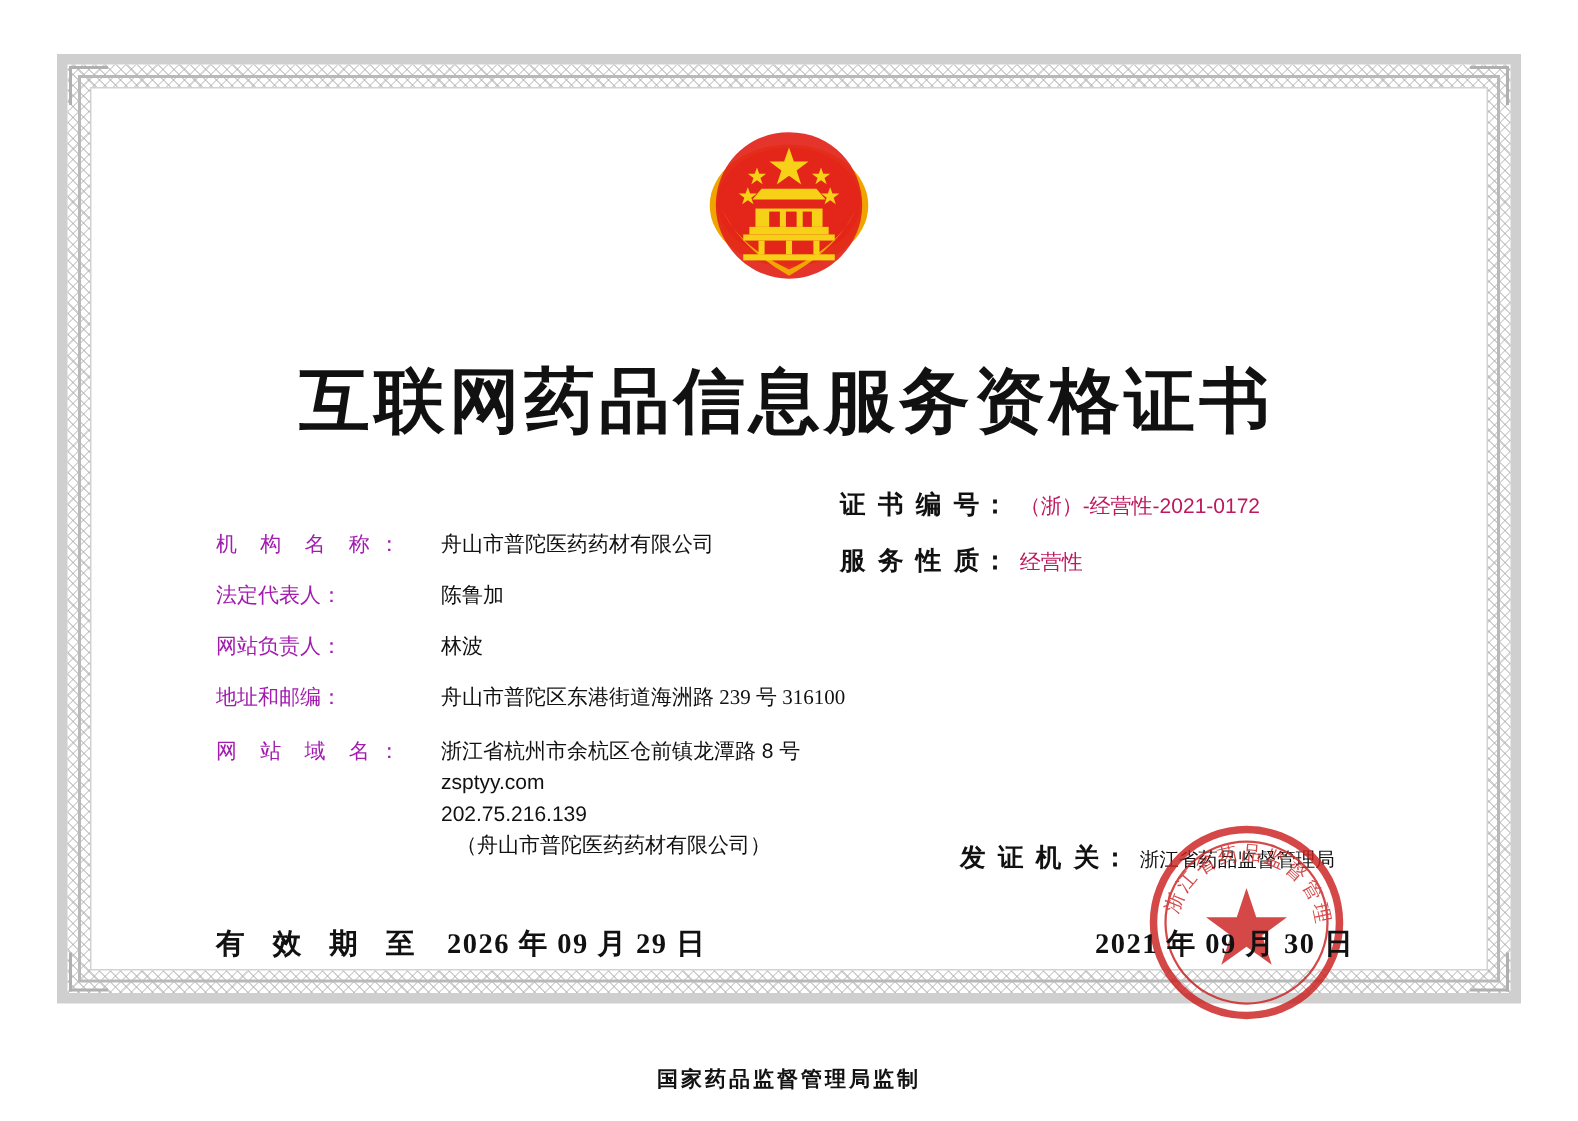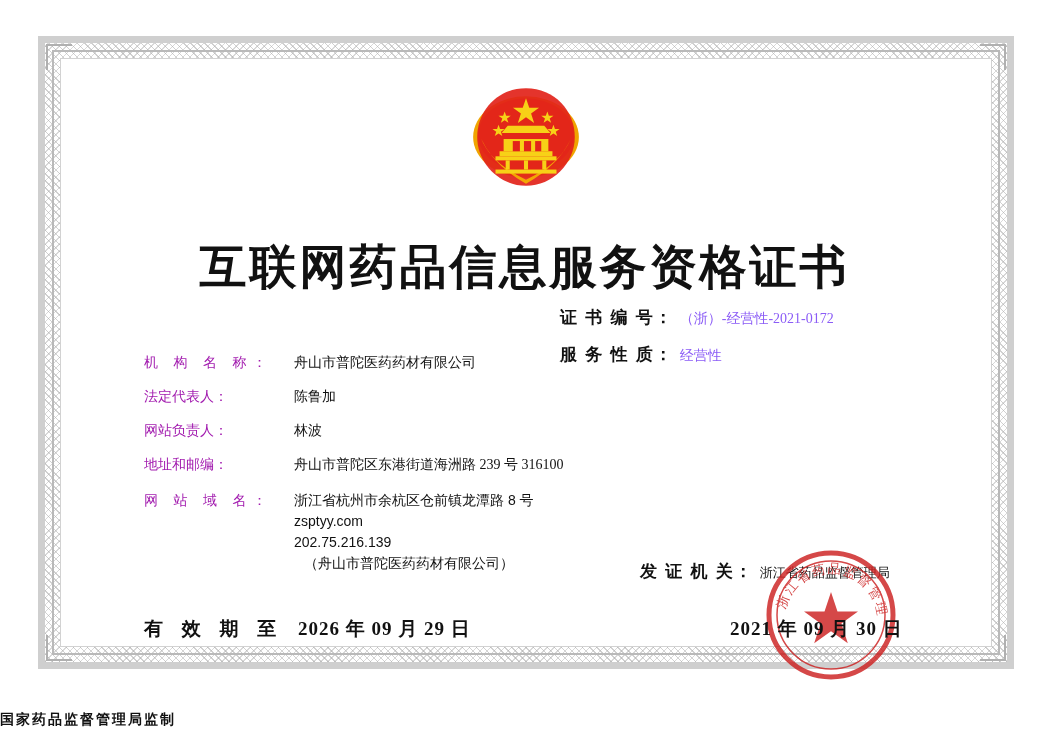--- a/index.html
+++ b/index.html
@@ -95,40 +95,40 @@
     letter-spacing: 3px;
     color: #111111;
     white-space: nowrap;
     padding-left: 15px;
   }
 
   
   .right-block {
     position: absolute;
     left: 560px;
-    top: 306px;
+    top: 325px;
     width: 430px;
   }
   .right-row {
     display: flex;
     align-items: baseline;
     margin-bottom: 14px;
   }
   .right-label {
     font-size: 17px;
     font-weight: bold;
     letter-spacing: 2px;
     color: #111;
     white-space: nowrap;
   }
   .right-value {
     font-size: 14px;
     margin-left: 6px;
-    color: #8b5cf6;
-    font-family: Liberation Serif, serif;
+    color: #be185d;
+    font-family: Liberation Sans, sans-serif;
     white-space: nowrap;
   }
 
   
   .left-block {
     position: absolute;
     left: 144px;
     top: 354px;
     width: 470px;
   }
@@ -219,20 +219,21 @@
     letter-spacing: 1px;
     white-space: nowrap;
   }
 
   
   .footer {
     position: absolute;
     left: 0;
     right: 0;
     bottom: 18px;
+    text-align: center;
     font-size: 14px;
     font-weight: bold;
     letter-spacing: 2px;
     color: #111;
   }
 </style>
 </head>
 <body>
 
 <div class="certificate">

